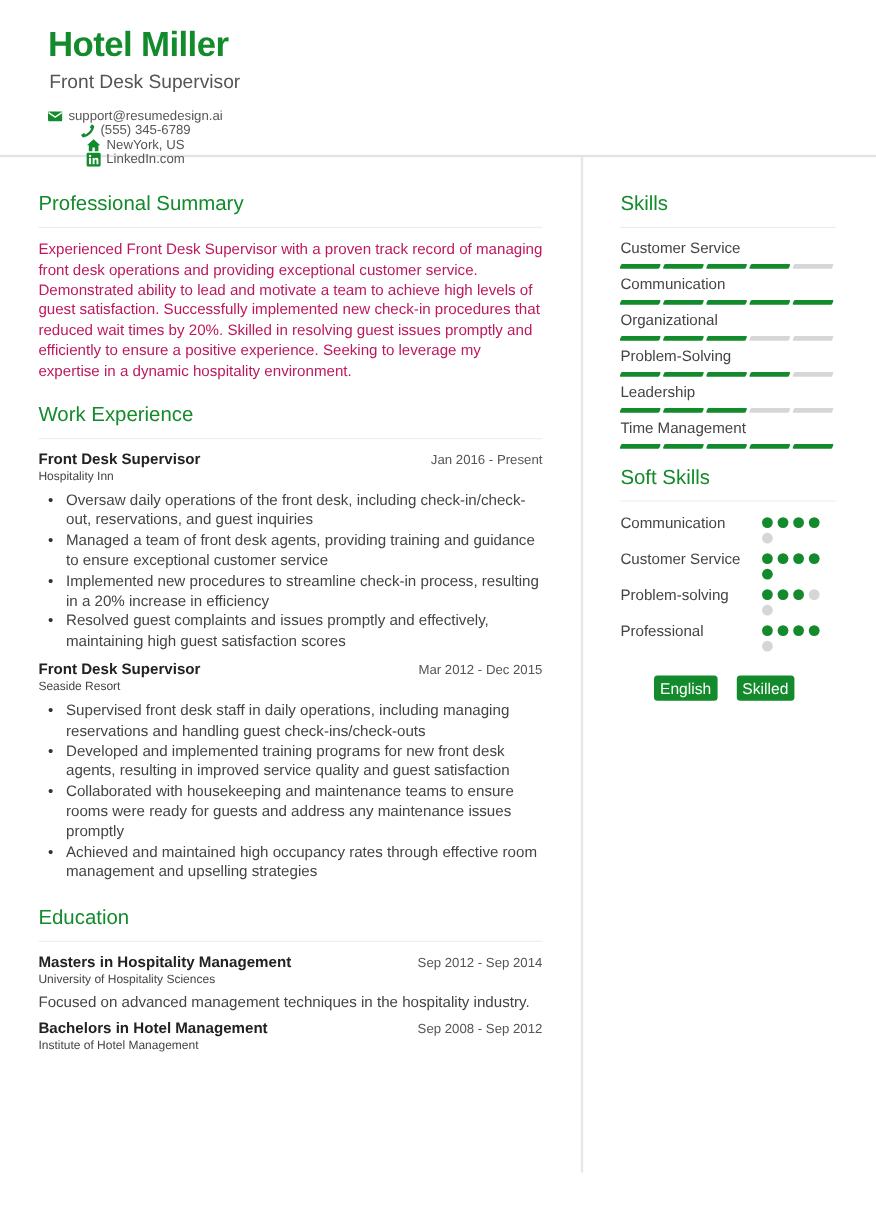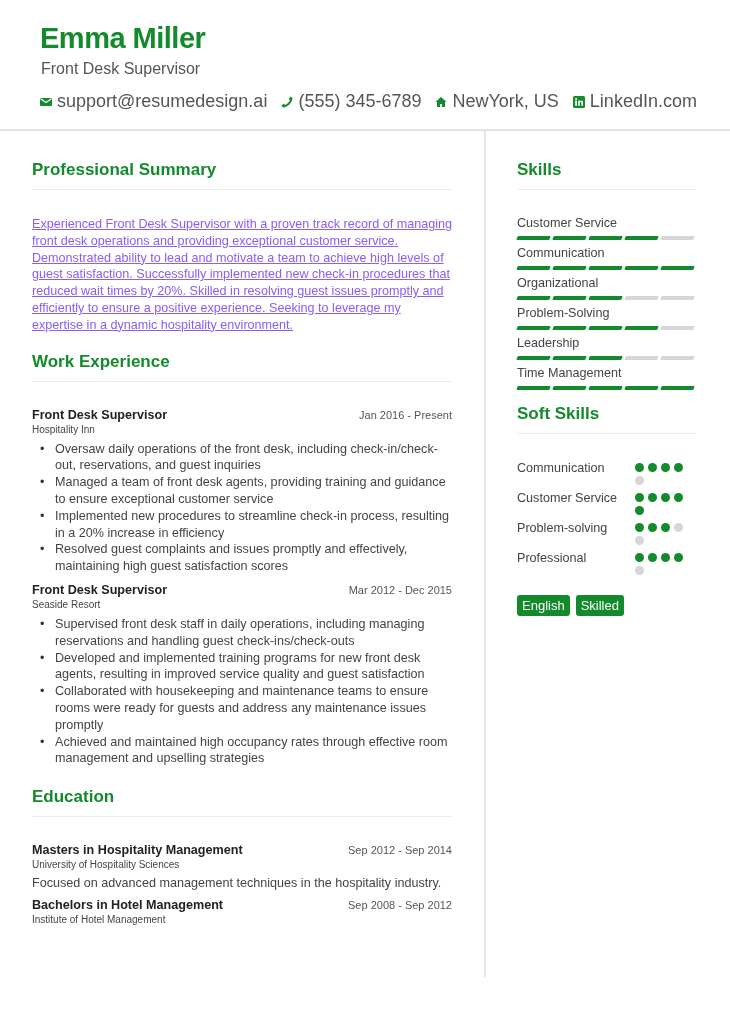--- a/index.html
+++ b/index.html
@@ -2,31 +2,31 @@
 <html><head>
 <meta charset="utf-8">
 <style>
   * { box-sizing: border-box; margin: 0; padding: 0; }
   html, body { width: 730px; height: 1024px; background: #fff; overflow: hidden; }
   body { font-family: "Liberation Sans", "DejaVu Sans", sans-serif; color: #333; position: relative; }
 
   .header { position: absolute; left: 0; top: 0; width: 730px; height: 131px; border-bottom: 2px solid #e3e3e3; }
   .name { position: absolute; left: 40px; top: 22px; font-size: 29px; font-weight: bold; color: #138a2b; letter-spacing: -0.5px; }
   .title { position: absolute; left: 41px; top: 60px; font-size: 16px; color: #555; }
-  .contacts { position: absolute; left: 40px; top: 91px; display: flex; align-items: center; font-size: 18px; color: #555; }
+  .contacts { position: absolute; left: 40px; top: 91px; display: flex; align-items: center; font-size: 11px; color: #555; flex-direction: column; }
   .contact { display: flex; align-items: center; margin-right: 14px; }
   .contact svg { width: 12px; height: 12px; margin-right: 5px; }
 
   .divider { position: absolute; left: 484px; top: 131px; width: 2px; height: 846px; background: #e6e6e6; }
 
   .left { position: absolute; left: 32px; top: 160px; width: 420px; }
   .right { position: absolute; left: 517px; top: 160px; width: 180px; }
 
-  .section-title { font-size: 17px; font-weight: bold; color: #138a2b; padding-bottom: 9px; border-bottom: 1px solid #eee; margin-bottom: 26px; }
-  .summary { font-size: 12.6px; line-height: 16.8px; color: #8b5cf6; text-decoration: underline; }
+  .section-title { font-size: 17px; font-weight: normal; color: #138a2b; padding-bottom: 9px; border-bottom: 1px solid #eee; margin-bottom: 10px; }
+  .summary { font-size: 12.6px; line-height: 16.8px; color: #be185d; }
 
   .sec { margin-bottom: 20px; }
   .job { margin-bottom: 8px; }
   .job-head { display: flex; justify-content: space-between; align-items: baseline; }
   .job-title { font-size: 12.6px; font-weight: bold; color: #222; }
   .job-date { font-size: 11px; color: #555; }
   .job-company { font-size: 10px; color: #444; margin-top: 2px; }
   .bullets { list-style: none; margin-top: 6px; padding-left: 23px; }
   .bullets li { font-size: 12.6px; line-height: 16.8px; color: #444; position: relative; }
   .bullets li::before { content: "•"; position: absolute; left: -15px; color: #333; }
@@ -37,28 +37,28 @@
   .bars { display: flex; gap: 3px; margin-top: 5px; }
   .bar { width: 33px; height: 4px; border-radius: 1px; transform: skewX(-20deg); background: #d6d6d6; }
   .bar.on { background: #138a2b; }
 
   .soft-row { display: flex; align-items: flex-start; margin-bottom: 5px; }
   .soft-label { width: 118px; font-size: 12.6px; line-height: 17px; color: #444; }
   .dots { display: flex; flex-wrap: wrap; width: 56px; gap: 4px 4px; padding-top: 3px; }
   .dot { width: 9px; height: 9px; border-radius: 50%; background: #d6d6d6; }
   .dot.on { background: #138a2b; }
 
-  .tags { display: flex; gap: 6px; }
+  .tags { display: flex; gap: 16px; margin-left: 28px; }
   .tag { background: #138a2b; color: #fff; font-size: 13px; padding: 3px 5px; border-radius: 3px; }
 </style>
 </head>
 <body>
 
 <div class="header">
-  <div class="name">Emma Miller</div>
+  <div class="name">Hotel Miller</div>
   <div class="title">Front Desk Supervisor</div>
   <div class="contacts">
     <div class="contact">
       <svg viewBox="0 0 12 12">
           <rect x="0" y="2" width="12" height="8" rx="1" fill="#138a2b"></rect>
           <path d="M0.5 2.8 L6 6.6 L11.5 2.8" stroke="#fff" stroke-width="1.2" fill="none"></path>
         </svg>
       <span>support@resumedesign.ai</span>
     </div>
     <div class="contact">

